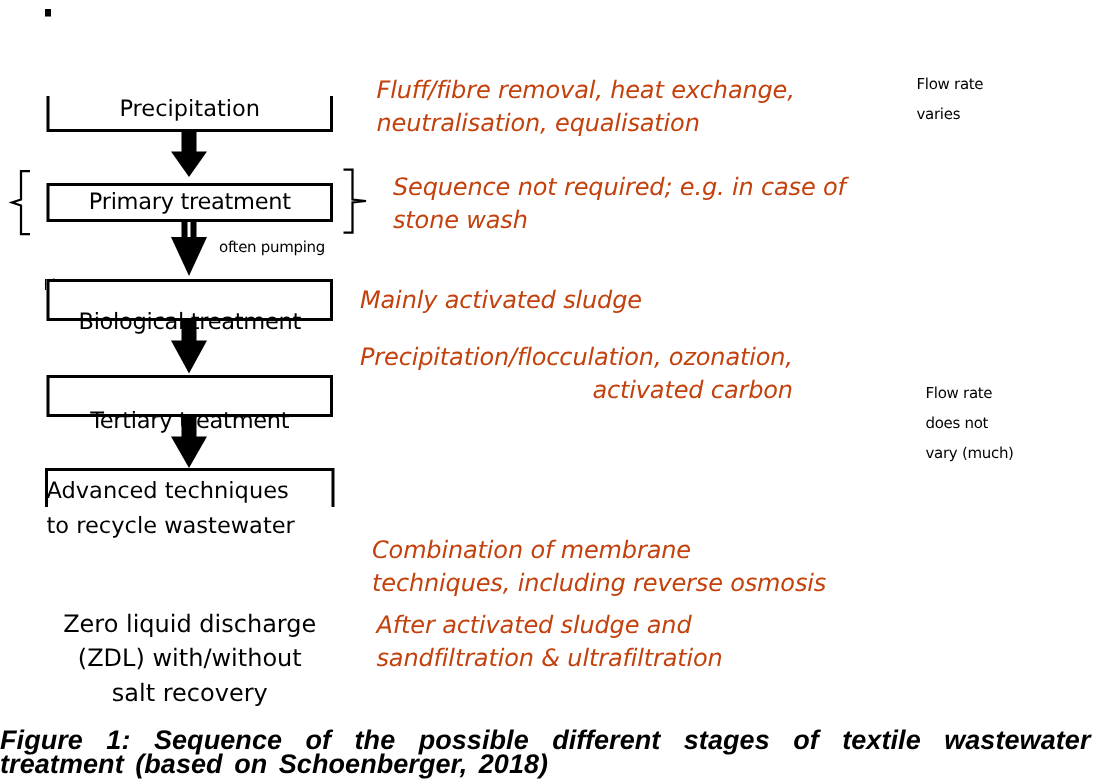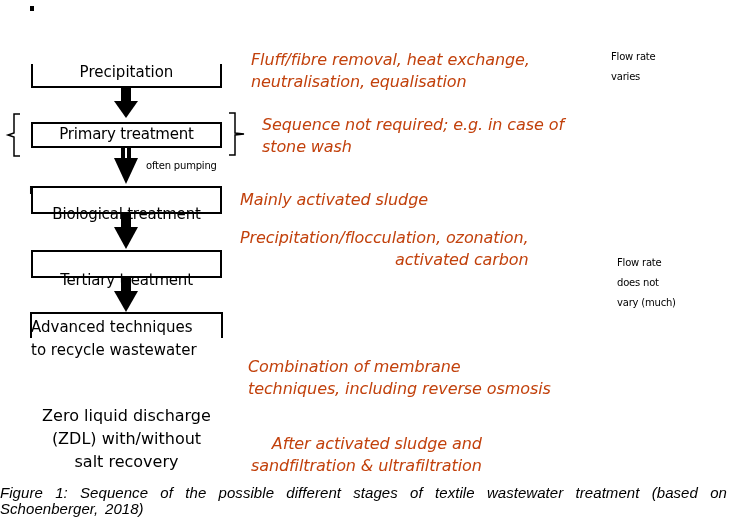--- a/index.html
+++ b/index.html
@@ -3,22 +3,22 @@
 <meta charset="utf-8">
 <style>
   html, body { margin:0; padding:0; background:#ffffff; }
   body { width:729px; height:521px; position:relative; overflow:hidden;
          font-family:"DejaVu Sans", sans-serif; color:#000; }
   .abs { position:absolute; }
   .stage-box { position:absolute; border:2px solid #000; box-sizing:border-box; background:#fff;
                font-size:15px; text-align:center; line-height:20px; letter-spacing:-0.2px; }
   .red { color:#c2410c; font-size:16px; line-height:22px; letter-spacing:-0.1px;font-style:italic; }
   .note { font-size:10px; line-height:20px; letter-spacing:-0.2px; }
-  .caption { font-family:"Liberation Sans", sans-serif; font-style:italic; font-weight:normal;
-             font-size:15px; line-height:16px; word-spacing:2.6px; letter-spacing:0.05px; }
+  .caption { font-family:"Liberation Sans", sans-serif; font-style:italic; font-weight:bold;
+             font-size:18px; line-height:16px; word-spacing:2.6px; letter-spacing:0.05px; }
   svg { position:absolute; left:0; top:0; }
 </style>
 </head>
 <body>
 
 <div class="abs" style="left:30px;top:6px;width:4px;height:5px;background:#000;"></div>
 
 <svg width="729" height="521">
 
   <g>
@@ -77,21 +77,21 @@
 
 <div class="abs red" style="left:251px;top:49px;white-space:pre-line;">Fluff/fibre removal, heat exchange,
 neutralisation, equalisation</div>
 <div class="abs red" style="left:262px;top:114px;white-space:pre-line;">Sequence not required; e.g. in case of
 stone wash</div>
 <div class="abs red" style="left:240px;top:189px;white-space:pre-line;">Mainly activated sludge</div>
 <div class="abs red" style="left:240px;top:227px;white-space:pre-line;text-align:right;">Precipitation/flocculation, ozonation,
 activated carbon</div>
 <div class="abs red" style="left:248px;top:324px;white-space:pre-line;margin-top:32px;">Combination of membrane
 techniques, including reverse osmosis</div>
-<div class="abs red" style="left:251px;top:433px;white-space:pre-line;text-align:right;">After activated sludge and
+<div class="abs red" style="left:251px;top:406px;white-space:pre-line;">After activated sludge and
 sandfiltration &amp; ultrafiltration</div>
 
 <div class="abs note" style="left:611px;top:47px;white-space:pre-line;">Flow rate
 varies</div>
 <div class="abs note" style="left:617px;top:253px;white-space:pre-line;">Flow rate
 does not
 vary (much)</div>
 
 <div class="abs caption" style="left:0px;top:485px;width:727px;text-align:justify;text-align-last:left;">Figure 1: Sequence of the possible different stages of textile wastewater treatment (based on Schoenberger, 2018)</div>
 

